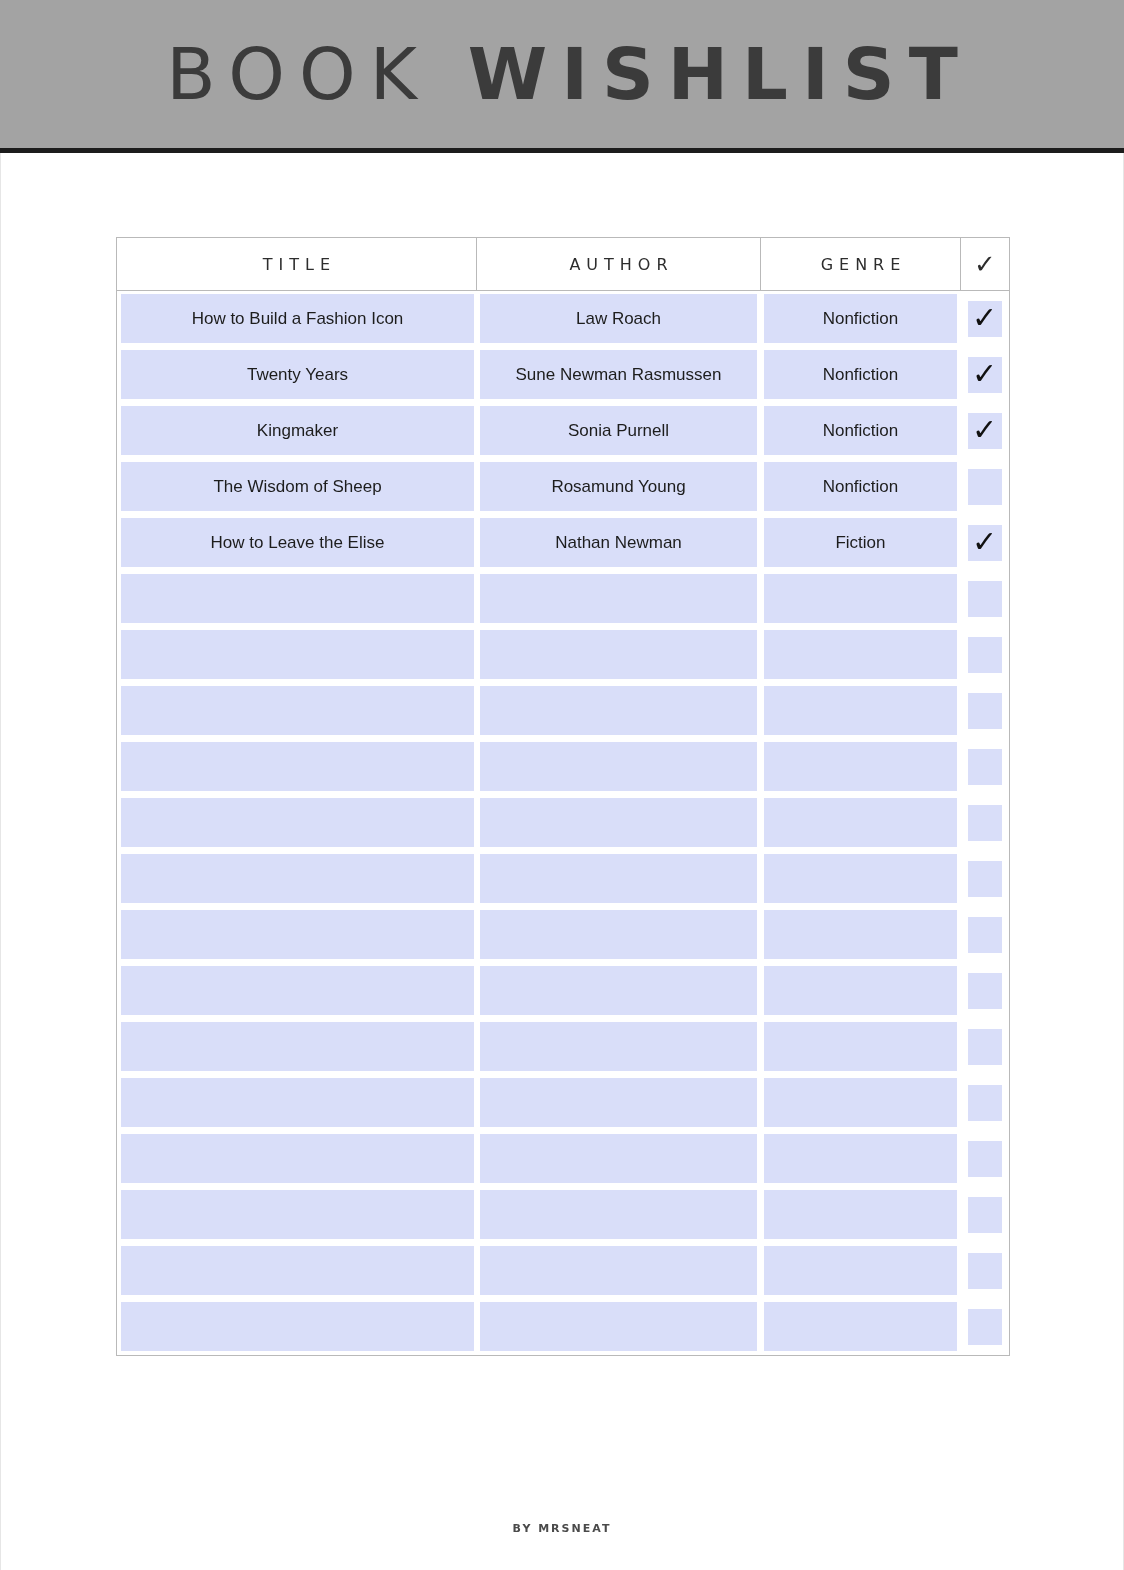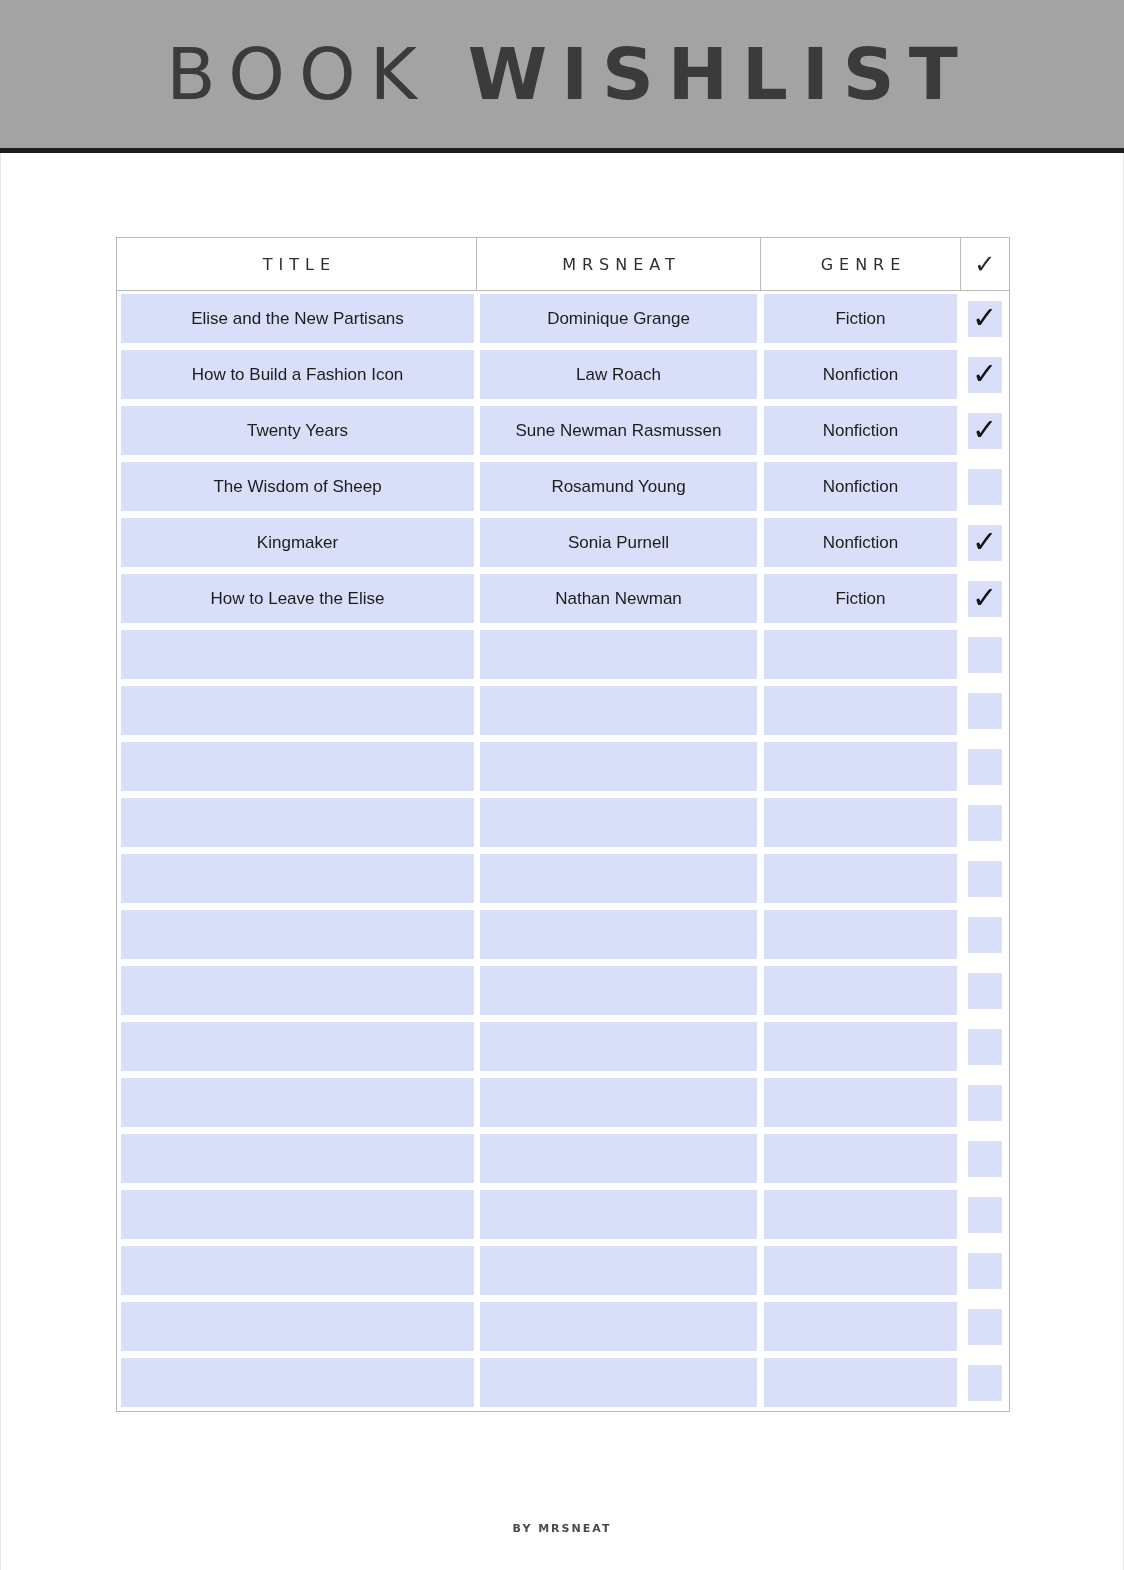--- a/index.html
+++ b/index.html
@@ -173,64 +173,64 @@
     <table class="wishlist">
       <colgroup>
         <col class="c-title">
         <col class="c-author">
         <col class="c-genre">
         <col class="c-check">
       </colgroup>
       <thead>
         <tr>
           <th>TITLE</th>
-          <th>MRSNEAT</th>
+          <th>AUTHOR</th>
           <th>GENRE</th>
           <th class="check-head">✓</th>
         </tr>
       </thead>
       <tbody id="table-body">
           <tr>
             <td class="title-cell">
-              <div class="cell-box">Elise and the New Partisans</div>
-            </td>
-            <td class="author-cell">
-              <div class="cell-box">Dominique Grange</div>
-            </td>
-            <td class="genre-cell">
-              <div class="cell-box">Fiction</div>
+              <div class="cell-box">How to Build a Fashion Icon</div>
+            </td>
+            <td class="author-cell">
+              <div class="cell-box">Law Roach</div>
+            </td>
+            <td class="genre-cell">
+              <div class="cell-box">Nonfiction</div>
             </td>
             <td class="check-cell">
               <div class="check-box">
                 <span class="check-mark">✓</span>
               </div>
             </td>
           </tr>
           <tr>
             <td class="title-cell">
-              <div class="cell-box">How to Build a Fashion Icon</div>
-            </td>
-            <td class="author-cell">
-              <div class="cell-box">Law Roach</div>
+              <div class="cell-box">Twenty Years</div>
+            </td>
+            <td class="author-cell">
+              <div class="cell-box">Sune Newman Rasmussen</div>
             </td>
             <td class="genre-cell">
               <div class="cell-box">Nonfiction</div>
             </td>
             <td class="check-cell">
               <div class="check-box">
                 <span class="check-mark">✓</span>
               </div>
             </td>
           </tr>
           <tr>
             <td class="title-cell">
-              <div class="cell-box">Twenty Years</div>
-            </td>
-            <td class="author-cell">
-              <div class="cell-box">Sune Newman Rasmussen</div>
+              <div class="cell-box">Kingmaker</div>
+            </td>
+            <td class="author-cell">
+              <div class="cell-box">Sonia Purnell</div>
             </td>
             <td class="genre-cell">
               <div class="cell-box">Nonfiction</div>
             </td>
             <td class="check-cell">
               <div class="check-box">
                 <span class="check-mark">✓</span>
               </div>
             </td>
           </tr>
@@ -243,52 +243,36 @@
             </td>
             <td class="genre-cell">
               <div class="cell-box">Nonfiction</div>
             </td>
             <td class="check-cell">
               <div class="check-box unchecked"></div>
             </td>
           </tr>
           <tr>
             <td class="title-cell">
-              <div class="cell-box">Kingmaker</div>
-            </td>
-            <td class="author-cell">
-              <div class="cell-box">Sonia Purnell</div>
-            </td>
-            <td class="genre-cell">
-              <div class="cell-box">Nonfiction</div>
+              <div class="cell-box">How to Leave the Elise</div>
+            </td>
+            <td class="author-cell">
+              <div class="cell-box">Nathan Newman</div>
+            </td>
+            <td class="genre-cell">
+              <div class="cell-box">Fiction</div>
             </td>
             <td class="check-cell">
               <div class="check-box">
                 <span class="check-mark">✓</span>
               </div>
             </td>
           </tr>
           <tr>
             <td class="title-cell">
-              <div class="cell-box">How to Leave the Elise</div>
-            </td>
-            <td class="author-cell">
-              <div class="cell-box">Nathan Newman</div>
-            </td>
-            <td class="genre-cell">
-              <div class="cell-box">Fiction</div>
-            </td>
-            <td class="check-cell">
-              <div class="check-box">
-                <span class="check-mark">✓</span>
-              </div>
-            </td>
-          </tr>
-          <tr>
-            <td class="title-cell">
               <div class="cell-box"></div>
             </td>
             <td class="author-cell">
               <div class="cell-box"></div>
             </td>
             <td class="genre-cell">
               <div class="cell-box"></div>
             </td>
             <td class="check-cell">
               <div class="check-box unchecked"></div>

